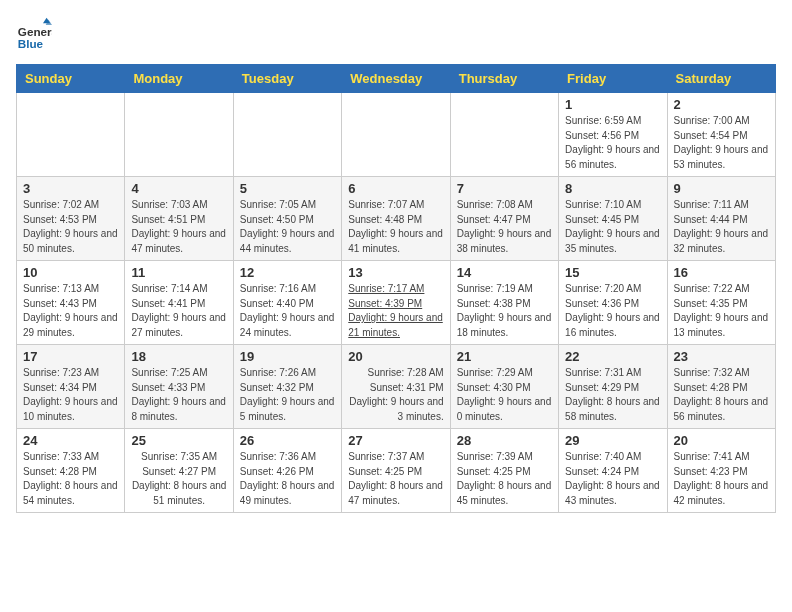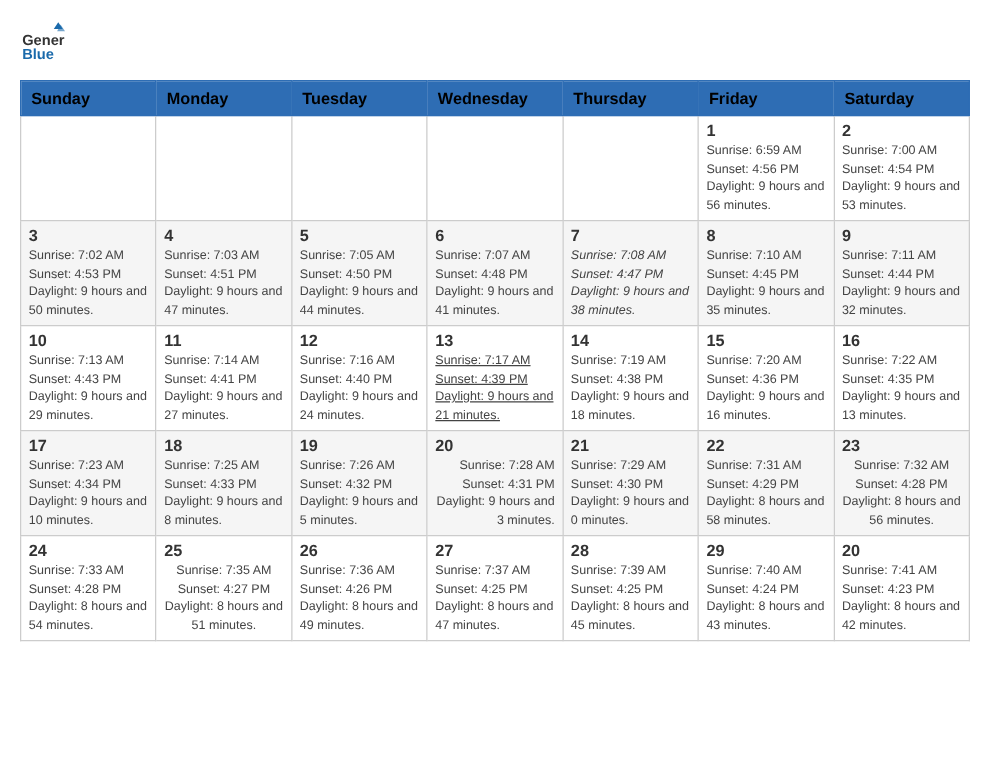--- a/index.html
+++ b/index.html
@@ -43,21 +43,21 @@
     .subtitle {
       font-size: 15px;
       color: #555;
     }
     .calendar {
       width: 100%;
       border-collapse: collapse;
     }
     .calendar th {
       background-color: #2e6db4;
-      color: #000000;
+      color: #fde047;
       text-align: left;
       padding: 6px 8px;
       font-size: 13px;
       border: 1px solid #2e6db4;
     }
     .calendar td {
       border: 1px solid #ccc;
       vertical-align: top;
       padding: 4px 6px;
       width: calc(100% / 7);
@@ -158,21 +158,21 @@
 Daylight: 9 hours and 44 minutes.</div>
         </td>
         <td>
           <span class="day-number">6</span>
           <div class="day-info" style="white-space: pre-line;">Sunrise: 7:07 AM
 Sunset: 4:48 PM
 Daylight: 9 hours and 41 minutes.</div>
         </td>
         <td>
           <span class="day-number">7</span>
-          <div class="day-info" style="white-space: pre-line; font-style: italic;">Sunrise: 7:08 AM
+          <div class="day-info" style="white-space: pre-line;">Sunrise: 7:08 AM
 Sunset: 4:47 PM
 Daylight: 9 hours and 38 minutes.</div>
         </td>
         <td>
           <span class="day-number">8</span>
           <div class="day-info" style="white-space: pre-line;">Sunrise: 7:10 AM
 Sunset: 4:45 PM
 Daylight: 9 hours and 35 minutes.</div>
         </td>
         <td>
@@ -258,21 +258,21 @@
 Daylight: 9 hours and 0 minutes.</div>
         </td>
         <td>
           <span class="day-number">22</span>
           <div class="day-info" style="white-space: pre-line;">Sunrise: 7:31 AM
 Sunset: 4:29 PM
 Daylight: 8 hours and 58 minutes.</div>
         </td>
         <td>
           <span class="day-number">23</span>
-          <div class="day-info" style="white-space: pre-line; text-align: center;">Sunrise: 7:32 AM
+          <div class="day-info" style="white-space: pre-line;">Sunrise: 7:32 AM
 Sunset: 4:28 PM
 Daylight: 8 hours and 56 minutes.</div>
         </td>
       </tr>
       <tr>
         <td>
           <span class="day-number">24</span>
           <div class="day-info" style="white-space: pre-line;">Sunrise: 7:33 AM
 Sunset: 4:28 PM
 Daylight: 8 hours and 54 minutes.</div>

